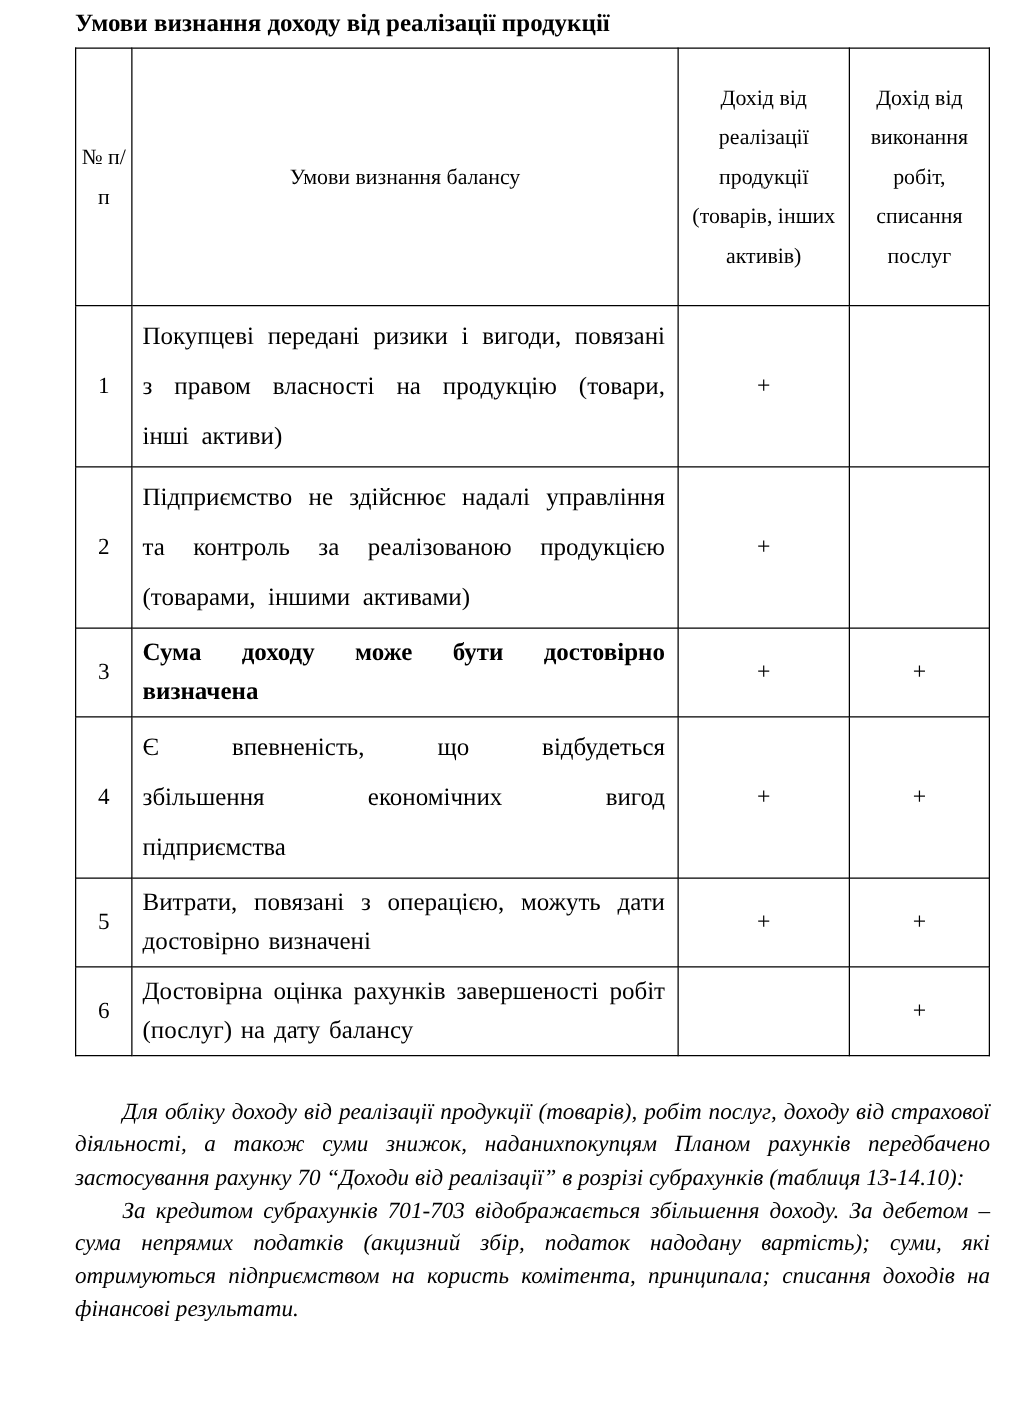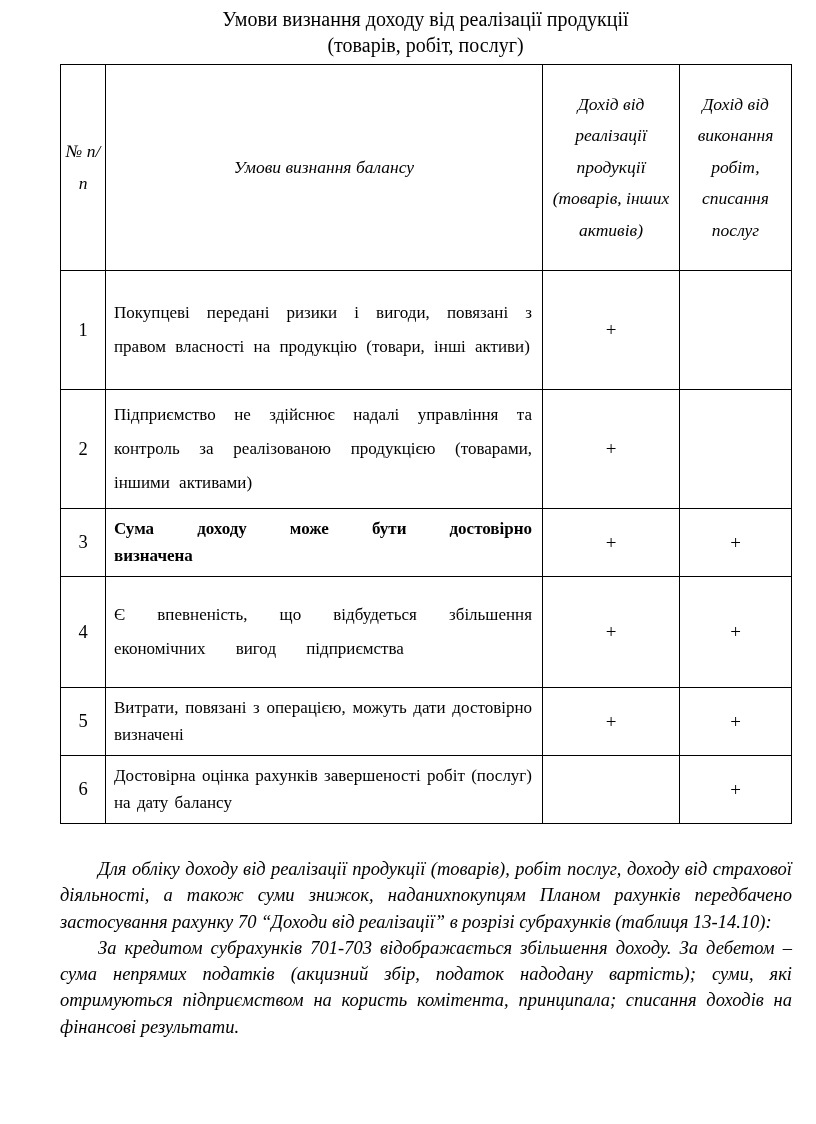--- a/index.html
+++ b/index.html
@@ -4,35 +4,35 @@
 <style>
   * { margin: 0; padding: 0; box-sizing: border-box; }
   html, body { background: #ffffff; }
   body {
     width: 816px; height: 1124px; overflow: hidden;
     font-family: "Liberation Serif", serif;
     color: #000;
   }
   .page { padding: 6px 25px 0 60px; }
 
-  .doc-title { text-align: center; font-size: 20px; font-weight: normal; line-height: 1.3; margin-bottom: 6px; }
+  .doc-title { text-align: left; font-size: 20px; font-weight: bold; line-height: 1.3; margin-bottom: 6px; }
   .doc-title .title-line { display: block; }
 
   table.cond-table { border-collapse: collapse; width: 731px; table-layout: fixed; }
   .cond-table th, .cond-table td { border: 1.5px solid #000; vertical-align: middle; }
 
   .cond-table thead th {
-    font-weight: normal; font-style: italic; font-size: 17.5px;
+    font-weight: normal; font-size: 17.5px;
     text-align: center; line-height: 1.8; padding: 6px 3px; height: 206px;
   }
   .cond-table thead th.h-cond { padding: 6px 10px; }
 
   td.cell-num { text-align: center; font-size: 18.5px; }
   td.cell-cond {
-    font-size: 17px; text-align: justify; padding: 4px 10px 4px 8px;
+    font-size: 20px; text-align: justify; padding: 4px 10px 4px 8px;
   }
   td.cell-plus { text-align: center; font-size: 19px; }
 
   tr.r-tall  { height: 119px; }
   tr.r-mid   { height: 111px; }
   tr.r-short { height: 68px; }
 
   tr.r-tall  td.cell-cond { line-height: 2.0; }
   tr.r-mid   td.cell-cond { line-height: 2.0; margin-top: 24px; }
   tr.r-short td.cell-cond { line-height: 1.55; }
@@ -49,21 +49,20 @@
     font-style: italic;
   }
 </style>
 </head>
 <body>
 
 <div class="page">
 
   <h1 class="doc-title">
     <span class="title-line">Умови визнання доходу від реалізації продукції</span>
-    <span class="title-line">(товарів, робіт, послуг)</span>
   </h1>
 
   <table class="cond-table">
     <colgroup>
       <col style="width:45px">
       <col style="width:437px">
       <col style="width:137px">
       <col style="width:112px">
     </colgroup>
     <thead>

